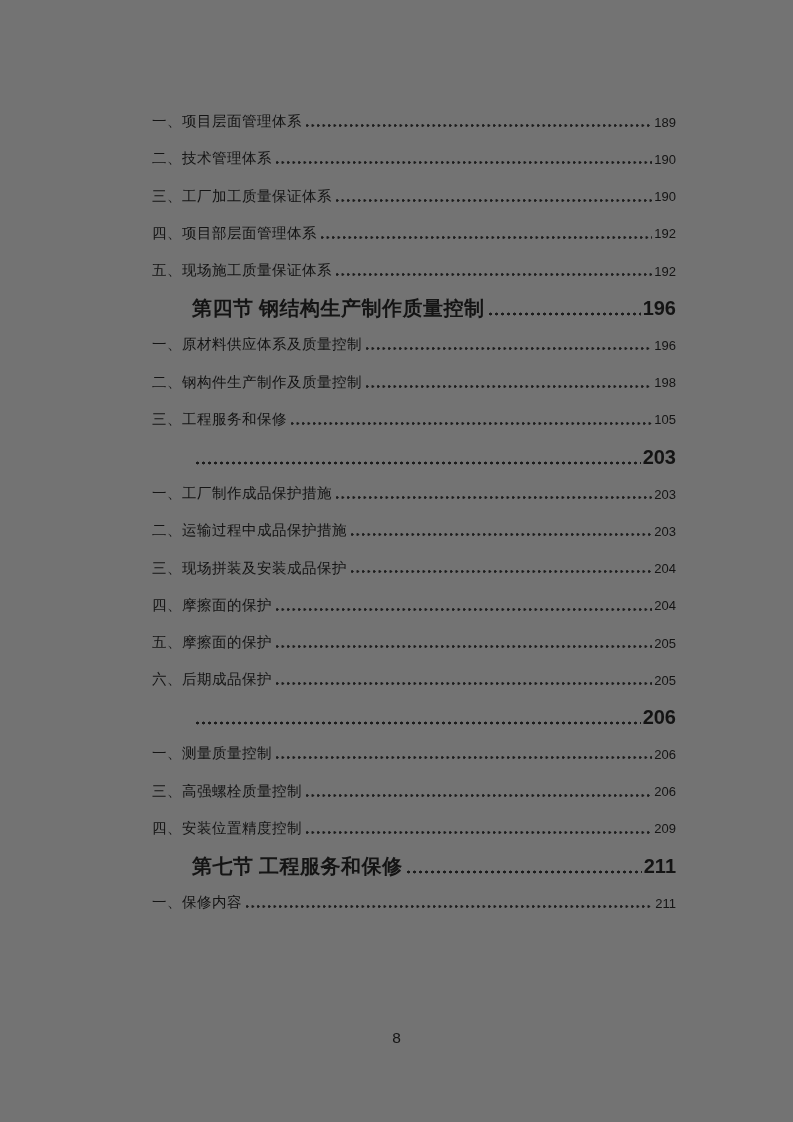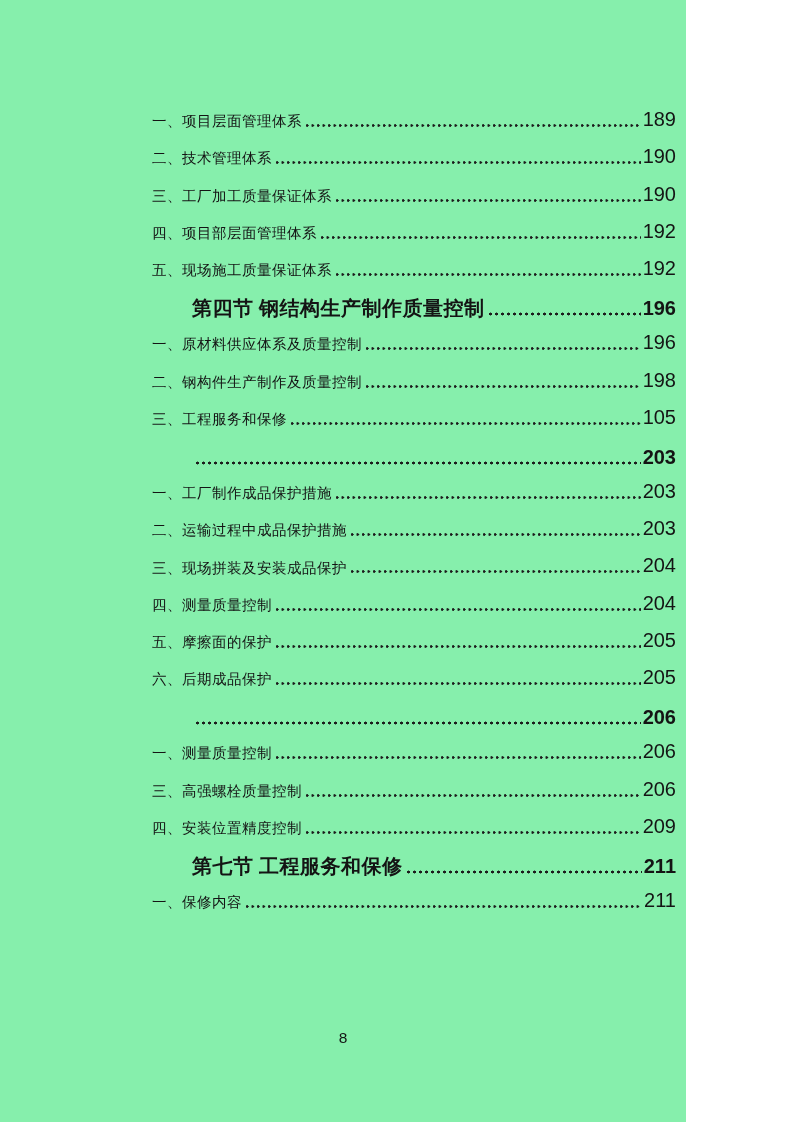--- a/index.html
+++ b/index.html
@@ -2,23 +2,23 @@
 <html><head>
 <meta charset="utf-8">
 <style>
   html, body {
     margin: 0;
     padding: 0;
     background: #ffffff;
   }
   .page {
     position: relative;
-    width: 686px;
+    width: 793px;
     height: 1122px;
-    background: #86efac;
+    background: #737373;
     overflow: hidden;
     font-family: "Liberation Serif", "DejaVu Serif", serif;
     color: #141414;
   }
   .toc {
     position: absolute;
     top: 103px;
     left: 152px;
     width: 524px; 
   }
@@ -54,21 +54,21 @@
   }
   .toc-row.section .leader {
     background-image: radial-gradient(circle at 1.4px 4px, #1c1c1c 1.3px, transparent 1.7px);
     background-size: 6px 8px;
     height: 8px;
   }
   .toc-page {
     white-space: nowrap;
     line-height: 1.1;
     font-family: "Liberation Sans", "DejaVu Sans", sans-serif;
-    font-size: 20px;
+    font-size: 13px;
   }
   .toc-row.section .toc-page {
     font-size: 20px;
     font-weight: bold;
   }
   .footer {
     position: absolute;
     top: 1029px;
     left: 0;
     width: 100%;
@@ -143,21 +143,21 @@
         <span class="toc-label">二、运输过程中成品保护措施</span>
         <span class="leader"></span>
         <span class="toc-page">203</span>
       </div>
       <div class="toc-row sub">
         <span class="toc-label">三、现场拼装及安装成品保护</span>
         <span class="leader"></span>
         <span class="toc-page">204</span>
       </div>
       <div class="toc-row sub">
-        <span class="toc-label">四、测量质量控制</span>
+        <span class="toc-label">四、摩擦面的保护</span>
         <span class="leader"></span>
         <span class="toc-page">204</span>
       </div>
       <div class="toc-row sub">
         <span class="toc-label">五、摩擦面的保护</span>
         <span class="leader"></span>
         <span class="toc-page">205</span>
       </div>
       <div class="toc-row sub">
         <span class="toc-label">六、后期成品保护</span>

